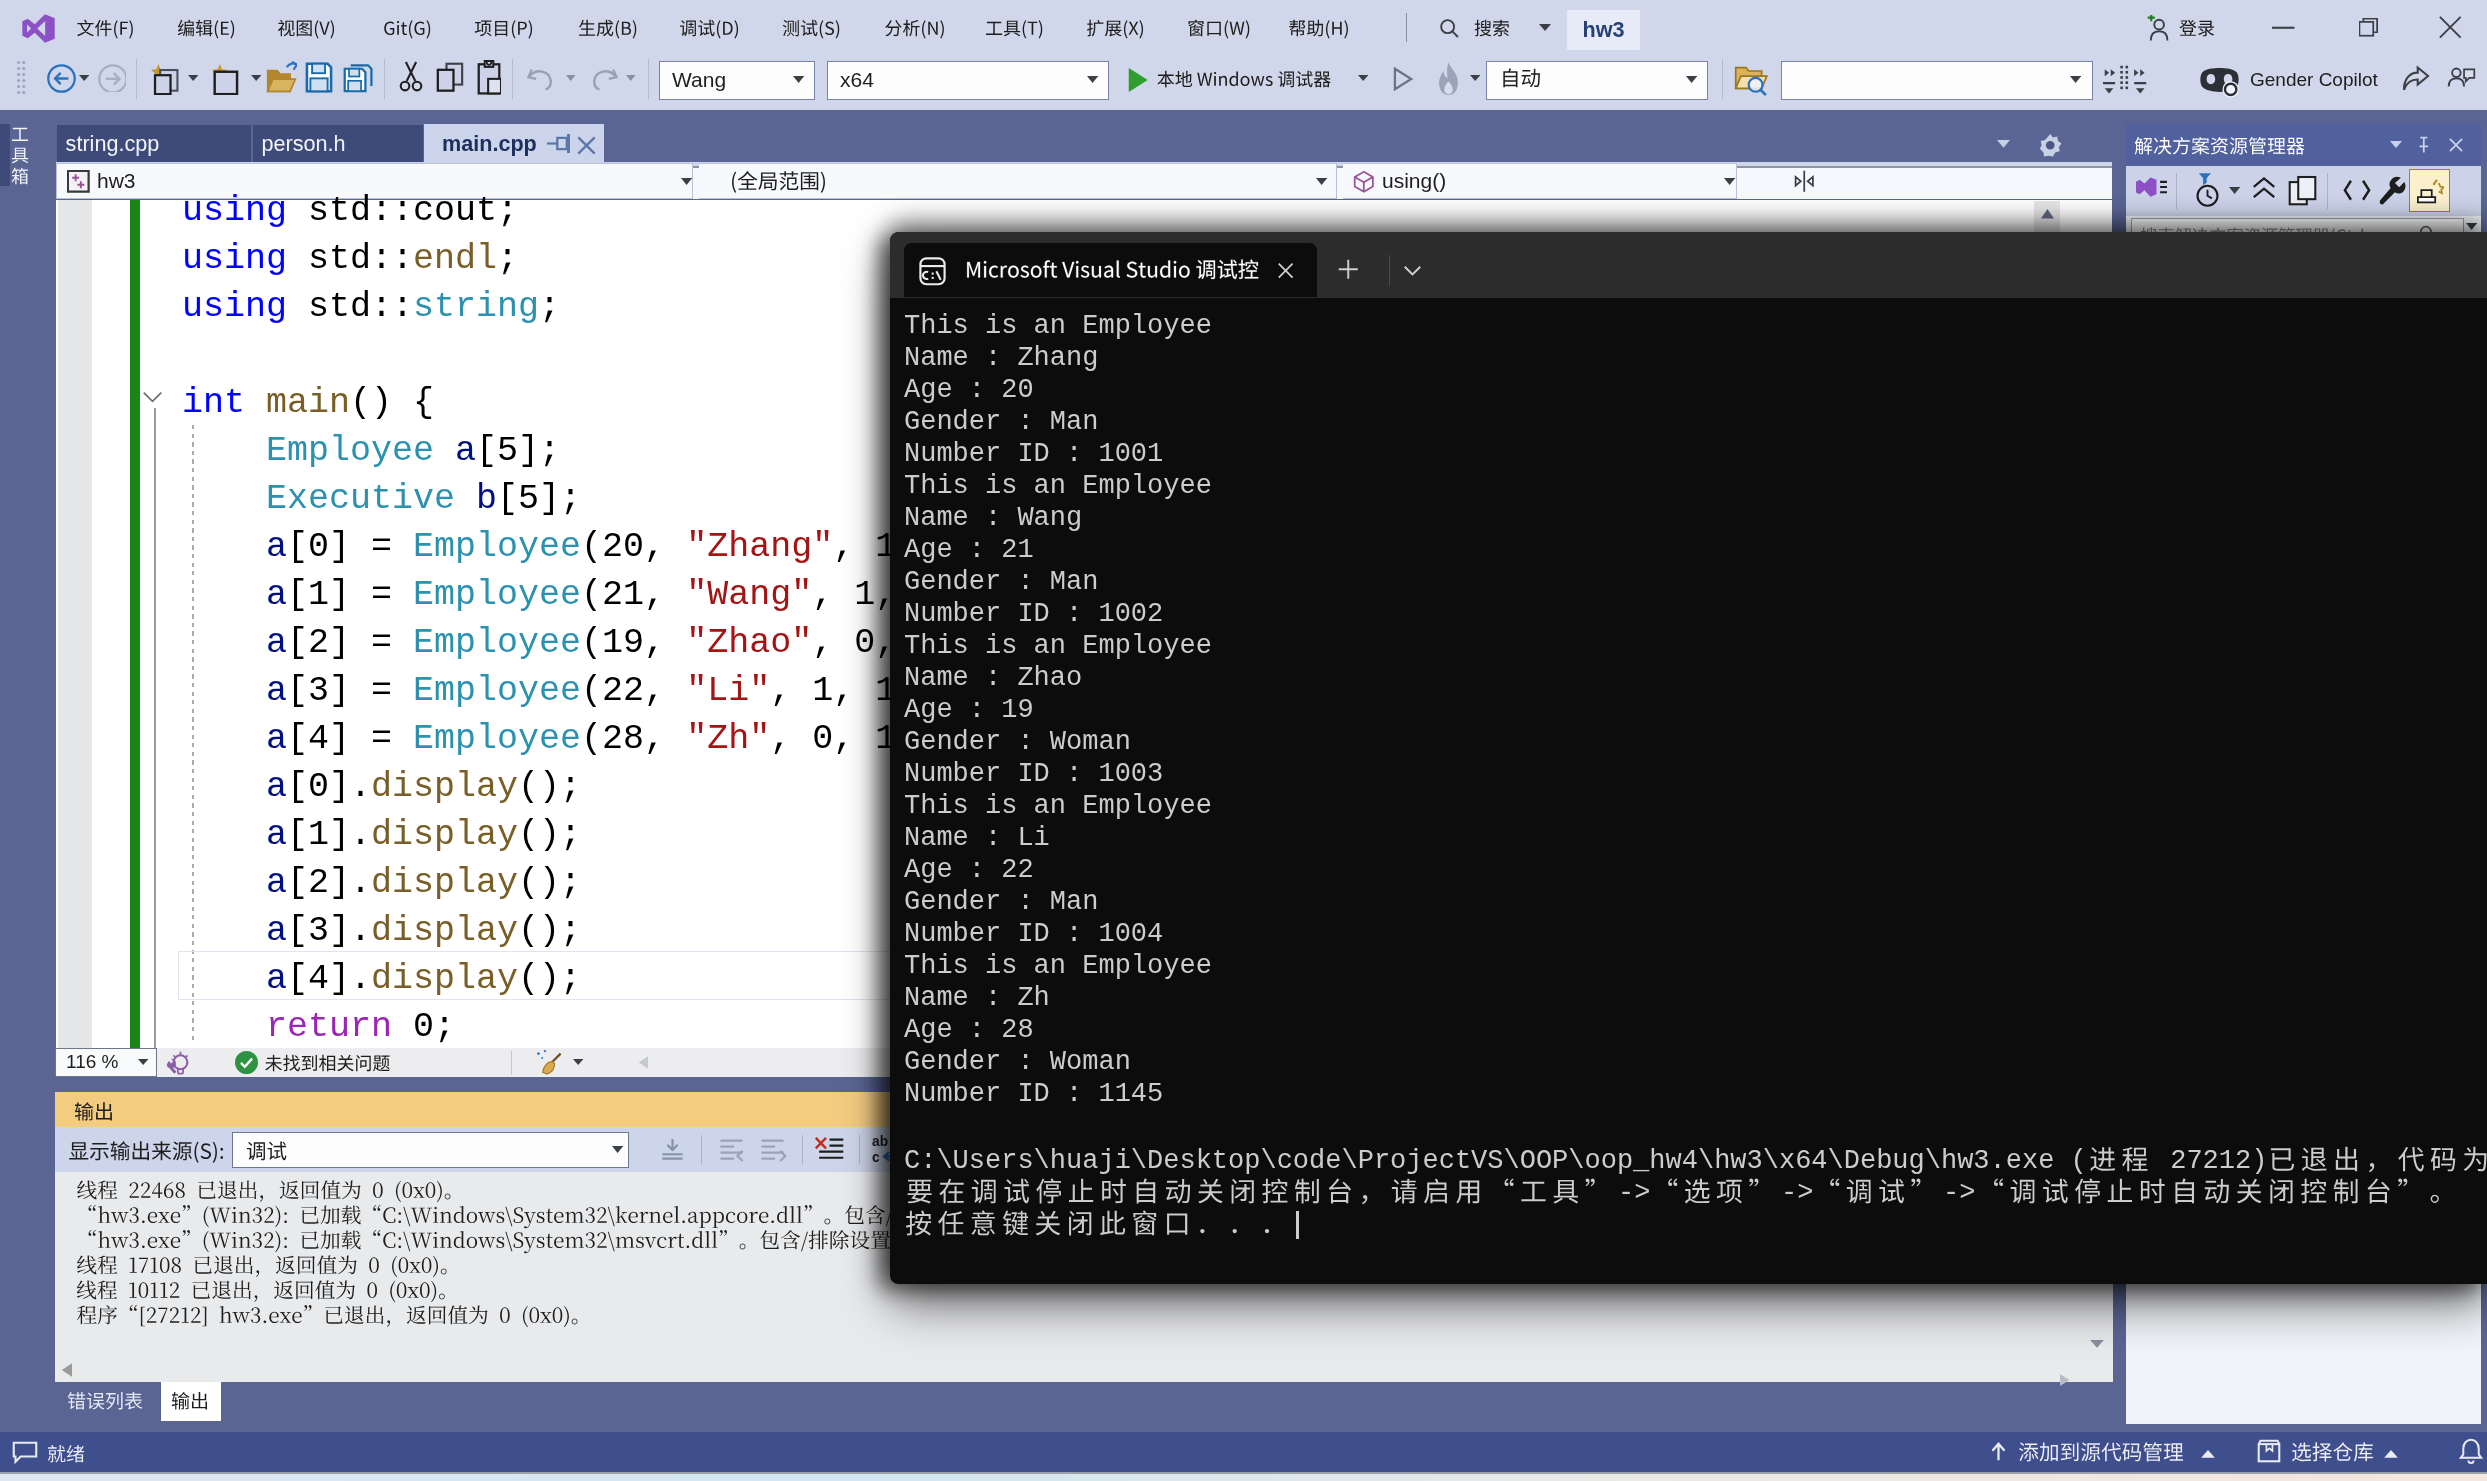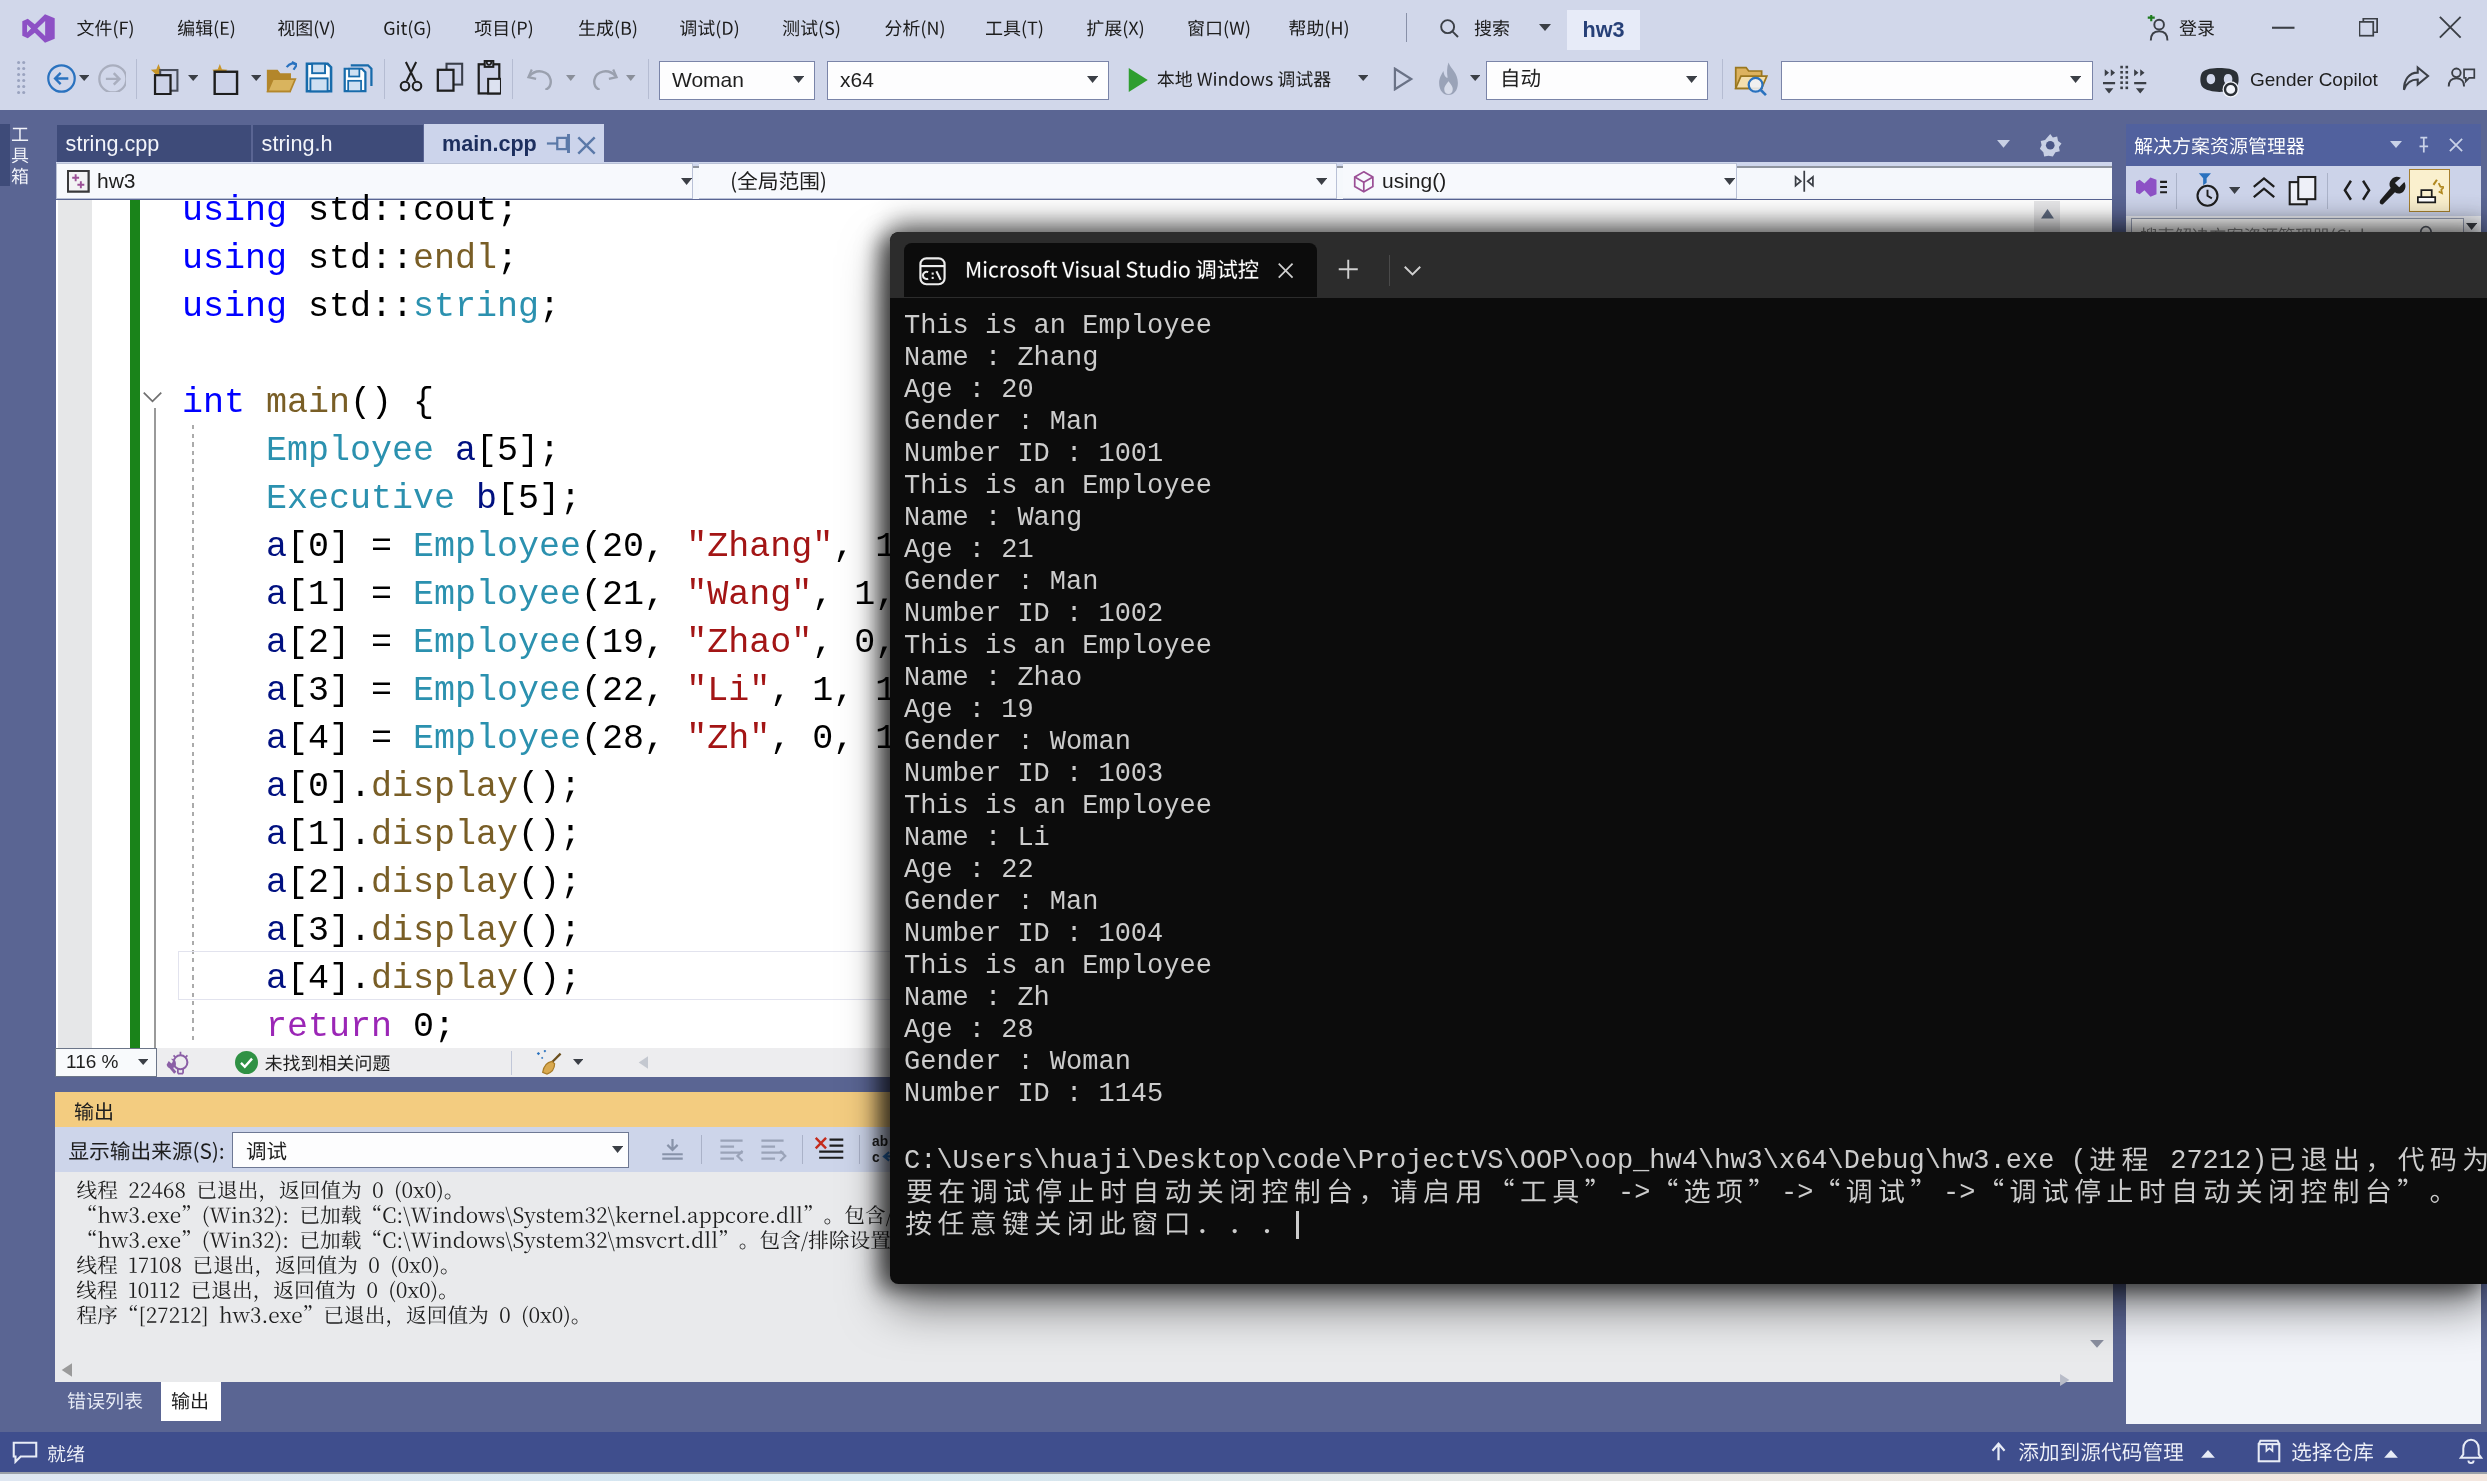--- a/index.html
+++ b/index.html
@@ -442,21 +442,21 @@
     </svg>
 <svg style="position:absolute;left:591px;top:66px;" width="29" height="24" viewBox="0 0 34 28">
       <path d="M26 4 L30 13 L21 15" fill="none" stroke="#9aa0ae" stroke-width="2.6"></path>
       <path d="M29 12 C20 2 6 6 4 16 C3 22 6 26 10 28" fill="none" stroke="#9aa0ae" stroke-width="2.8"></path>
     </svg>
 <svg style="position:absolute;left:626px;top:75px;" width="9.5" height="7" viewBox="0 0 11 8">
       <path fill="#8a8f9a" d="M0 0 L11 0 L5.5 7 Z"></path>
     </svg>
 <div style="position:absolute;left:648px;top:59px;width:0.9px;height:40px;background:#b5bcd2"></div>
 <div style="position:absolute;left:659px;top:61px;width:156px;height:39px;background:#fdfdfe;border:0.9px solid #7a84a8;box-sizing:border-box"></div>
-<div style="position:absolute;left:672px;top:61px;width:104px;height:39px;font:21px 'Liberation Sans',sans-serif;color:#1e1e1e;line-height:37px">Woman</div>
+<div style="position:absolute;left:672px;top:61px;width:104px;height:39px;font:21px 'Liberation Sans',sans-serif;color:#1e1e1e;line-height:37px">Wang</div>
 <svg style="position:absolute;left:793px;top:76px;" width="11.2" height="7.8" viewBox="0 0 13 9">
       <path fill="#3b3f46" d="M0 0 L13 0 L6.5 8 Z"></path>
     </svg>
 <div style="position:absolute;left:827px;top:61px;width:282px;height:39px;background:#fdfdfe;border:0.9px solid #7a84a8;box-sizing:border-box"></div>
 <div style="position:absolute;left:840px;top:61px;width:104px;height:39px;font:21px 'Liberation Sans',sans-serif;color:#1e1e1e;line-height:37px">x64</div>
 <svg style="position:absolute;left:1087px;top:76px;" width="11.2" height="7.8" viewBox="0 0 13 9">
       <path fill="#3b3f46" d="M0 0 L13 0 L6.5 8 Z"></path>
     </svg>
 <svg style="position:absolute;left:1127px;top:67px;" width="22.5" height="26" viewBox="0 0 26 30">
       <path fill="#2f9e2f" d="M2 1 L24 15 L2 29 Z"></path>
@@ -553,21 +553,21 @@
       </g>
     </svg>
 <svg style="position:absolute;left:11.2px;top:164px;overflow:visible;" width="18" height="26" viewBox="0 0 21 30.3906">
       <g fill="#f2f4fa" transform="translate(0,22.05) scale(0.02100,-0.02100)">
         <use href="#gs7bb1" x="0"></use>
       </g>
     </svg>
 <div style="position:absolute;left:57px;top:125px;width:194px;height:37px;background:#3e4b79"></div>
 <div style="position:absolute;left:57px;top:125px;width:194px;height:37px;font:21.6px 'Liberation Sans',sans-serif;color:#f2f4fa;line-height:37px;padding-left:8.6px;box-sizing:border-box">string.cpp</div>
 <div style="position:absolute;left:253px;top:125px;width:170px;height:37px;background:#3e4b79"></div>
-<div style="position:absolute;left:253px;top:125px;width:170px;height:37px;font:21.6px 'Liberation Sans',sans-serif;color:#f2f4fa;line-height:37px;padding-left:8.6px;box-sizing:border-box">string.h</div>
+<div style="position:absolute;left:253px;top:125px;width:170px;height:37px;font:21.6px 'Liberation Sans',sans-serif;color:#f2f4fa;line-height:37px;padding-left:8.6px;box-sizing:border-box">person.h</div>
 <div style="position:absolute;left:424px;top:124px;width:180px;height:39px;background:#ccd4eb"></div>
 <div style="position:absolute;left:424px;top:124px;width:180px;height:53px;font:bold 21.6px 'Liberation Sans',sans-serif;color:#1d2f5e;line-height:39px;padding-left:18px;box-sizing:border-box">main.cpp</div>
 <svg style="position:absolute;left:546px;top:134px;" width="26" height="19" viewBox="0 0 30 22">
       <path d="M1 11 h12" stroke="#5b79a8" stroke-width="2.6"></path>
       <rect x="13" y="4.5" width="11" height="13" fill="none" stroke="#5b79a8" stroke-width="2.6"></rect>
       <path d="M26 0 V22" stroke="#5b79a8" stroke-width="3.4"></path>
     </svg>
 <svg style="position:absolute;left:577px;top:136px;" width="19" height="19" viewBox="0 0 22 22">
       <path d="M1.5 1.5 L20.5 20.5 M20.5 1.5 L1.5 20.5" stroke="#5b79a8" stroke-width="2.8"></path>
     </svg>

